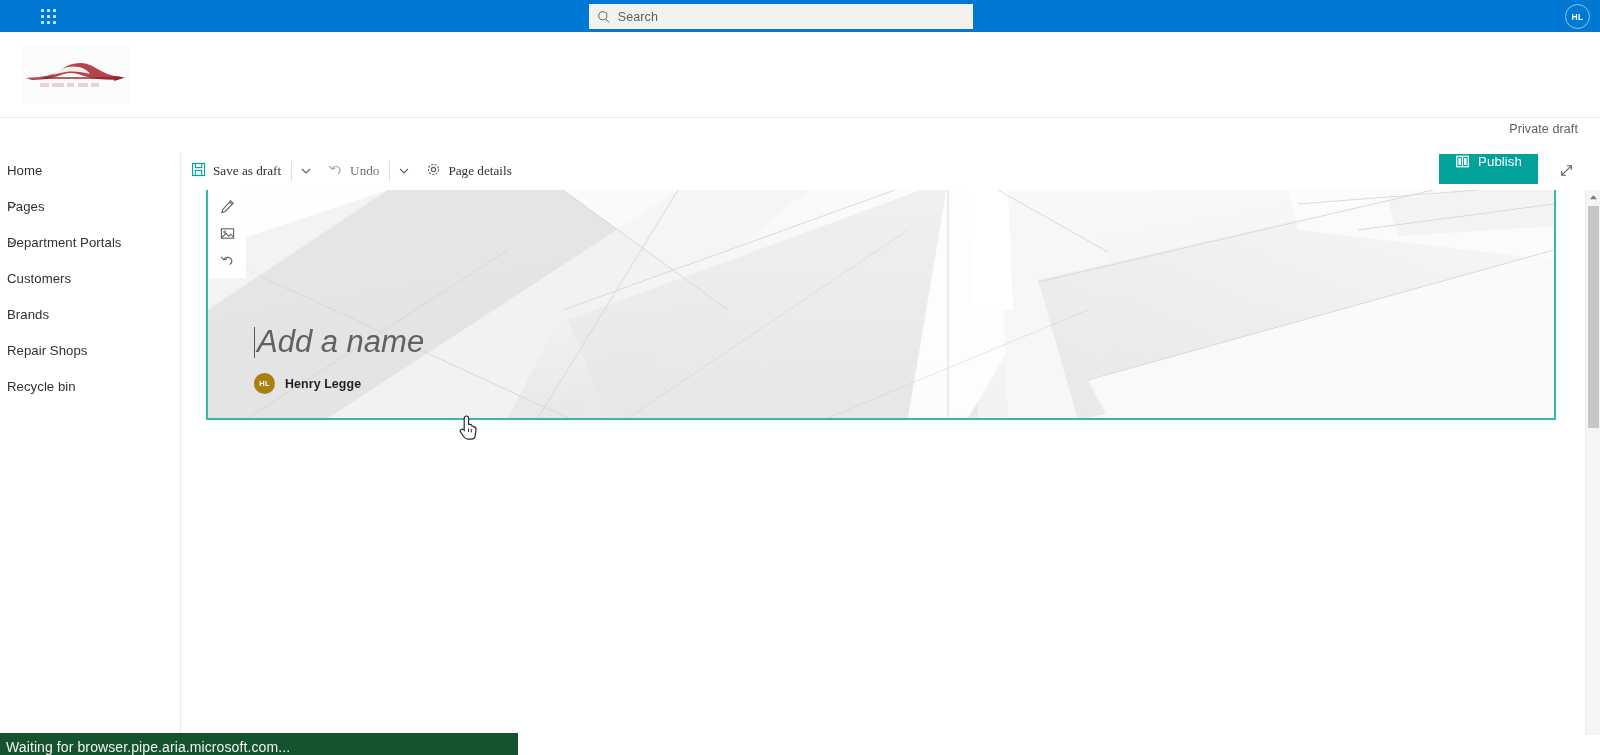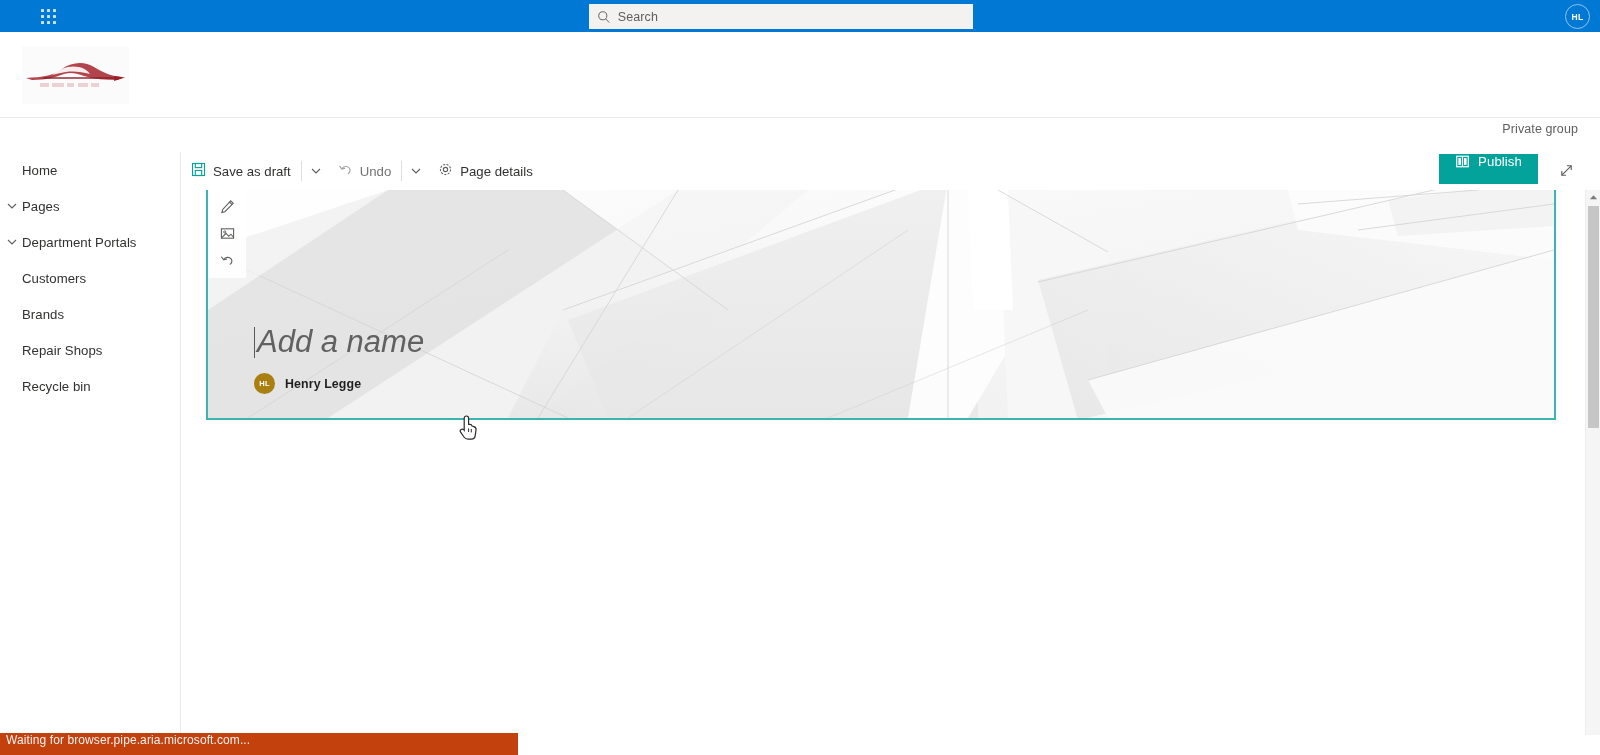--- a/index.html
+++ b/index.html
@@ -63,37 +63,38 @@
     font-size:12.5px; color:#605e5c; letter-spacing:.1px;
   }
 
   
   .leftnav {
     position:absolute; left:0; top:152px; width:181px; height:603px;
     background:#ffffff; border-right:1px solid #edebe9;
   }
   .nav-item {
     position:relative; height:36px; display:flex; align-items:center;
-    padding-left:22px; font-size:13.2px; color:#323130; cursor:pointer;
+    padding-left:7px; font-size:13.2px; color:#323130; cursor:pointer;
     letter-spacing:.05px;
   }
   .nav-chev {
     position:absolute; left:2px; top:0; height:36px; width:20px;
     display:flex; align-items:center; justify-content:center; cursor:pointer;
   }
 
   
   .cmdbar {
     position:absolute; left:182px; top:152px; width:1418px; height:38px;
     background:#ffffff; display:flex; align-items:center;
   }
   .cmd {
     height:38px; display:flex; align-items:center; gap:7px;
     padding:0 9px; font-size:13.2px; color:#323130; cursor:pointer;
     white-space:nowrap;
+    font-family:Liberation Serif, serif;
   }
   .cmd.disabled { color:#737373; cursor:default; }
   .cmd-caret {
     width:26px; height:38px; display:flex; align-items:center; justify-content:center;
     cursor:pointer; position:relative;
   }
   .vsep { width:1px; height:20px; background:#e1dfdd; margin:0 1px; }
 
   .publish-btn {
     position:absolute; right:62px; top:154px;
@@ -163,22 +164,22 @@
     cursor:pointer;
   }
   .vscroll .thumb {
     position:absolute; left:2px; top:16px; width:11px; height:222px;
     background:#c6c6c6; cursor:pointer;
   }
 
   
   .statusbar {
     position:absolute; left:0; bottom:0; width:518px; height:22px;
-    background:#c2410c; color:#f3f2f1; font-size:12px;
-    display:flex; align-items:flex-start; padding-left:6px;
+    background:#14532d; color:#f3f2f1; font-size:14px;
+    display:flex; align-items:flex-end; padding-left:6px;
     letter-spacing:.1px;
   }
 </style>
 </head>
 <body>
 
 <div class="suitebar">
   <div class="waffle">
     <div class="waffle-grid">
       <i></i>
@@ -216,21 +217,21 @@
       <g opacity="0.22" fill="#b14049">
         <rect x="18" y="37" width="9" height="4"></rect>
           <rect x="30" y="37" width="12" height="4"></rect>
         <rect x="45" y="37" width="7" height="4"></rect>
           <rect x="56" y="37" width="10" height="4"></rect>
         <rect x="69" y="37" width="8" height="4"></rect>
       </g>
     </svg>
   </div>
 </div>
-<div class="privacy">Private group</div>
+<div class="privacy">Private draft</div>
 
 <div class="leftnav">
   <div class="nav-item">
     <span>Home</span>
   </div>
 
   <div class="nav-item">
     <span class="nav-chev">
       <svg width="12" height="12" viewBox="0 0 12 12">
         <polyline points="2,4 6,8 10,4" fill="none" stroke="#605e5c" stroke-width="1.1"></polyline>

